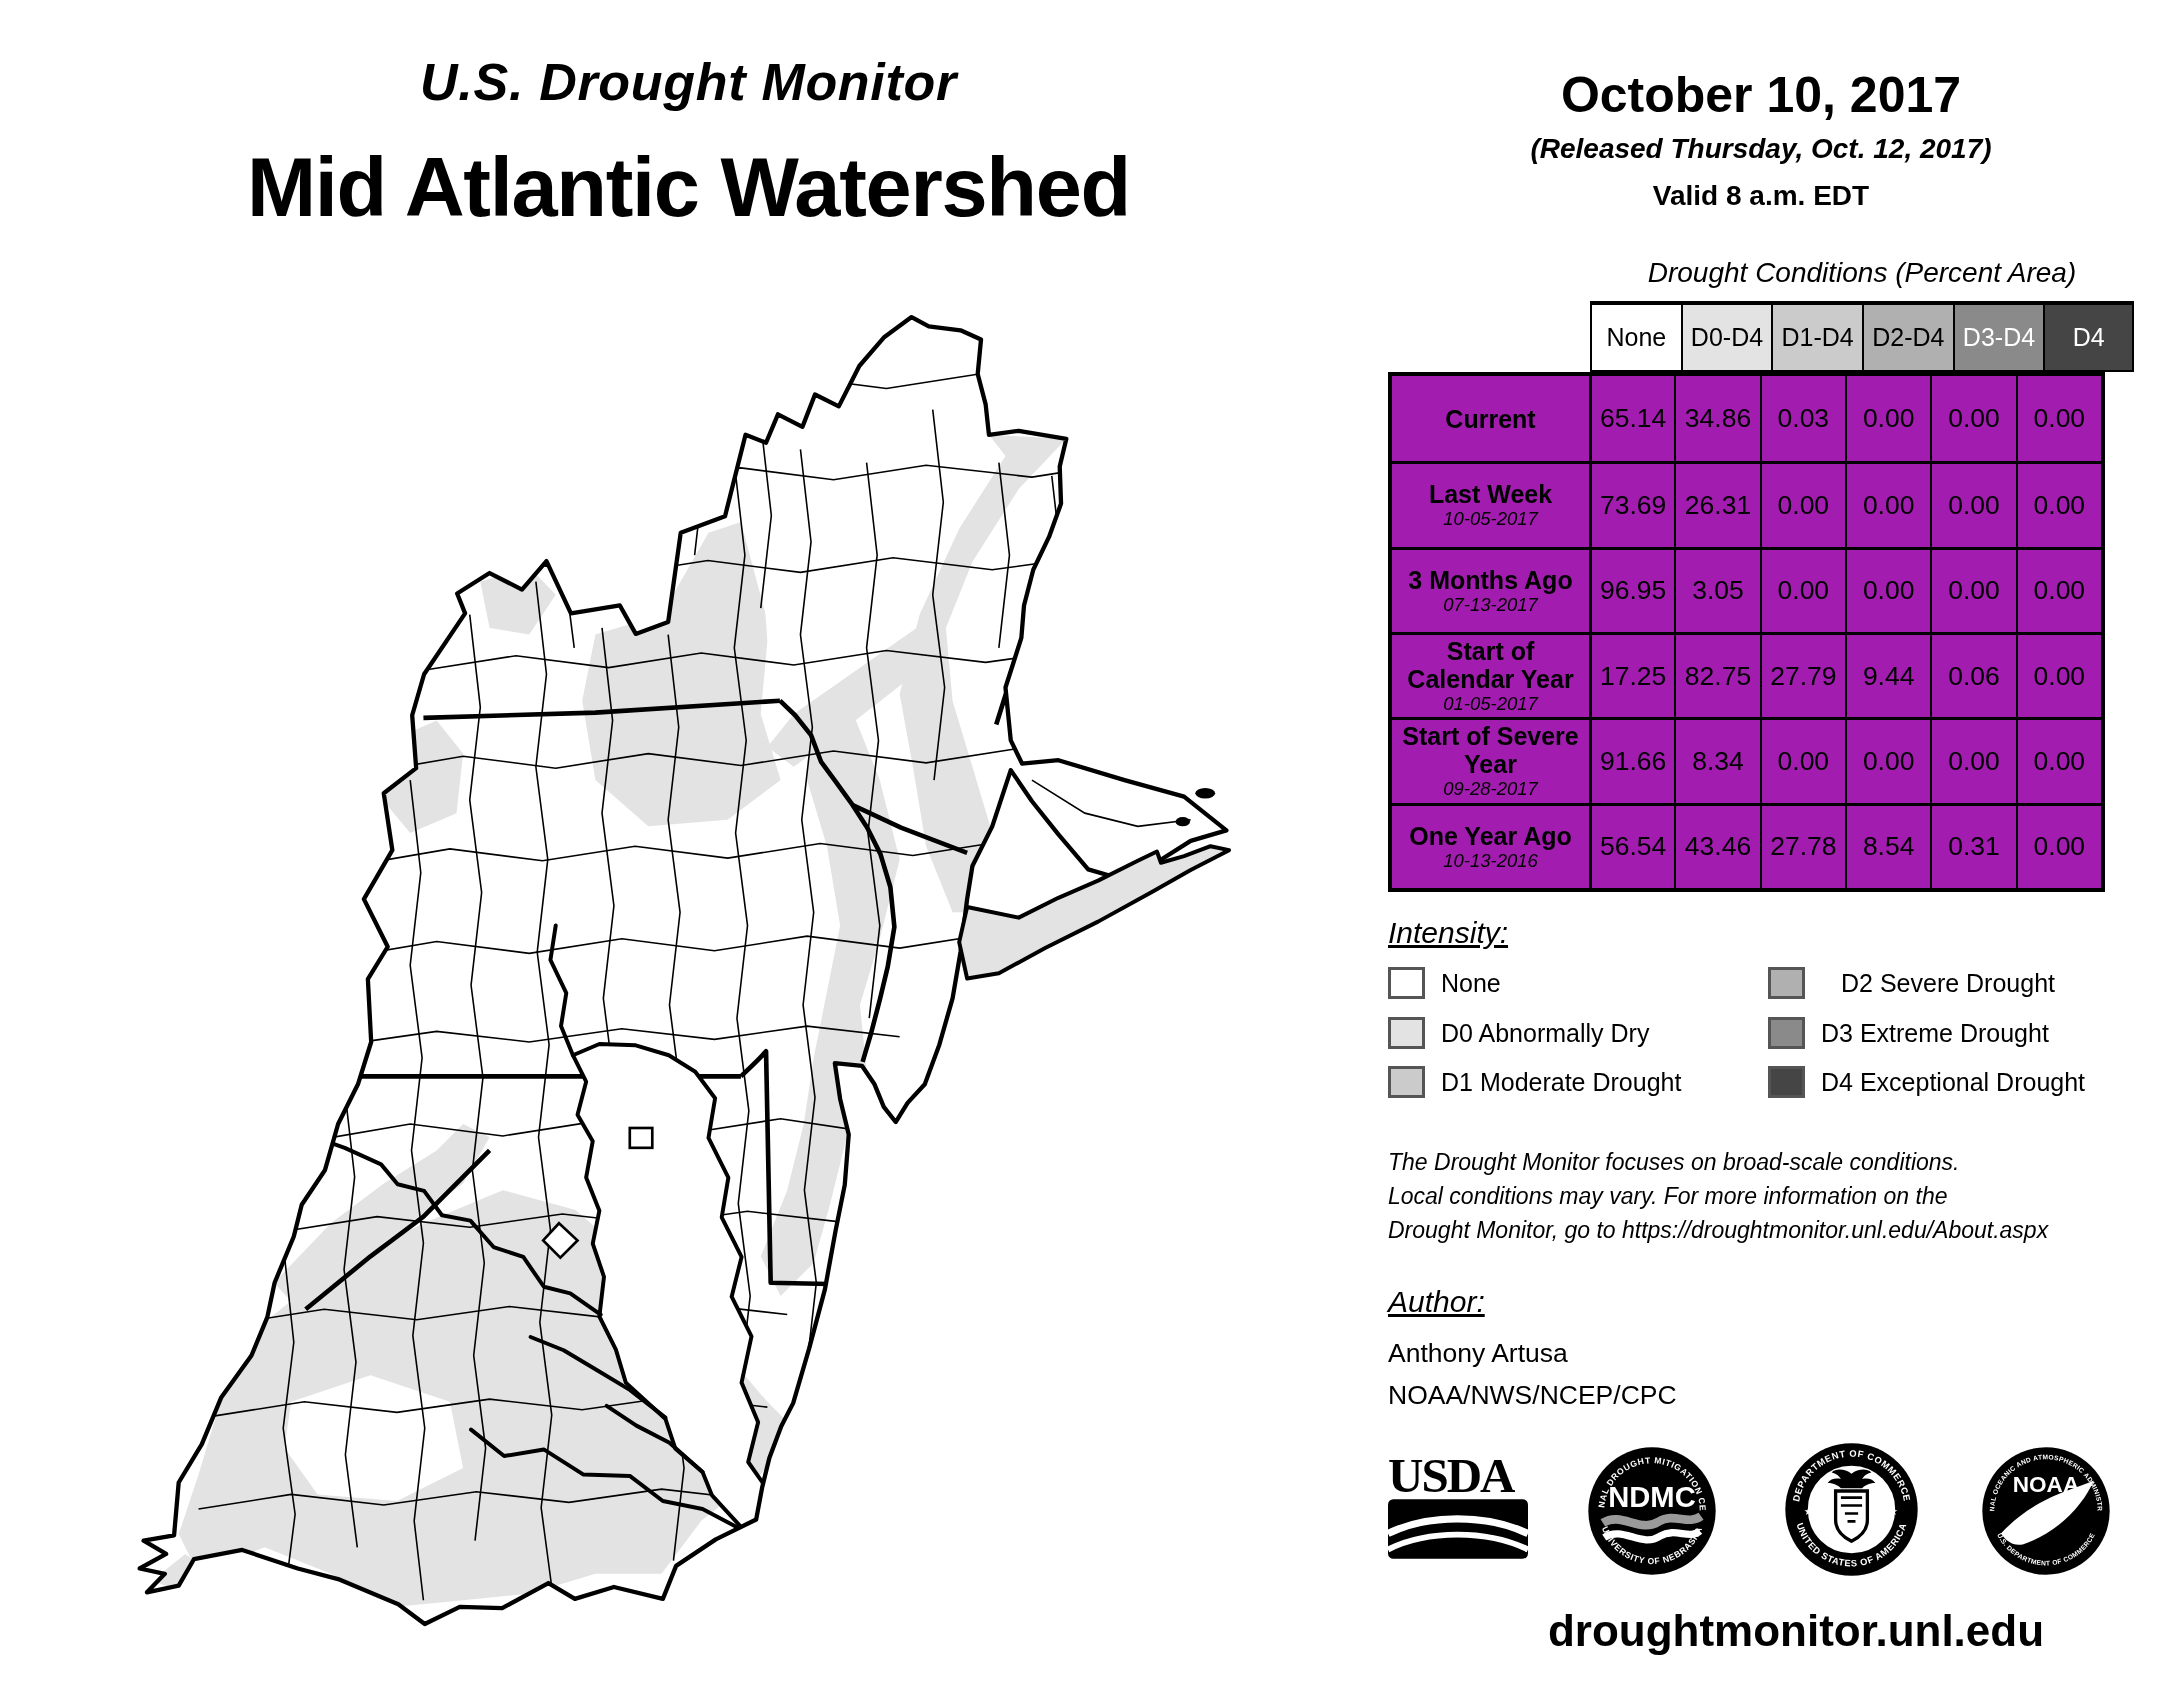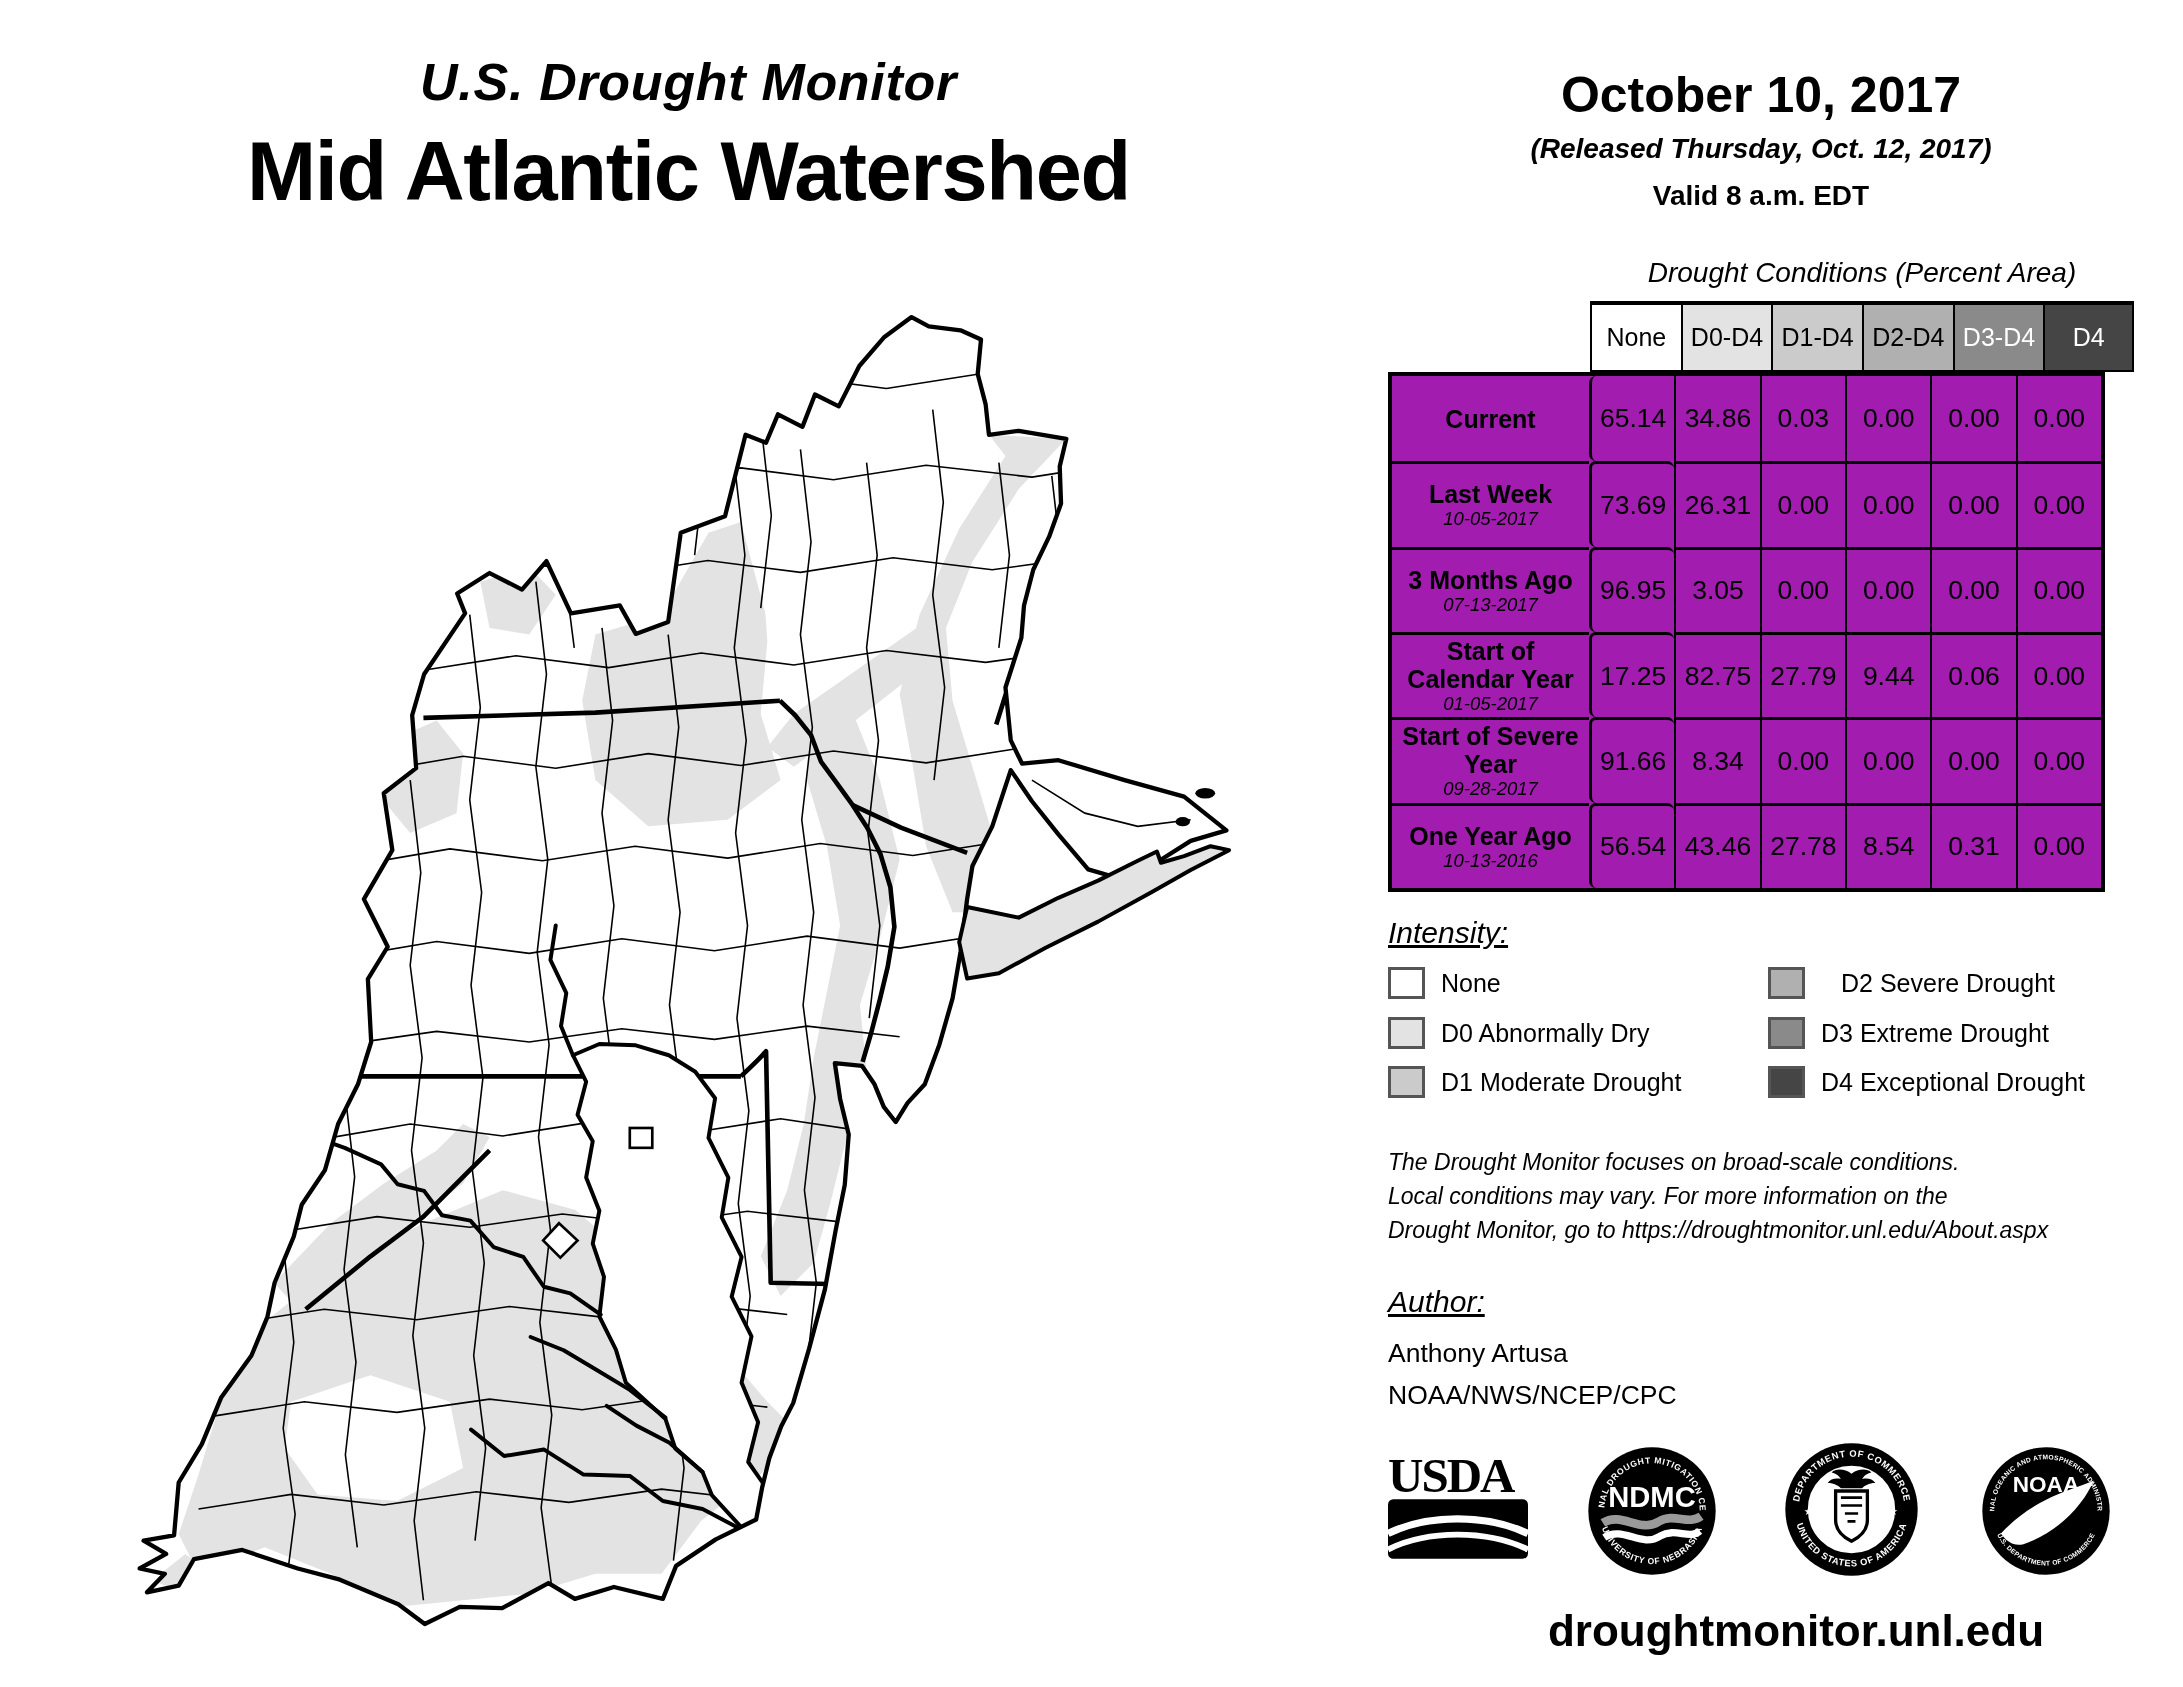--- a/index.html
+++ b/index.html
@@ -3,21 +3,21 @@
 <meta charset="utf-8">
 <style>
   html,body{margin:0;padding:0;}
   body{width:2183px;height:1687px;position:relative;background:#fff;overflow:hidden;
        font-family:"Liberation Sans", sans-serif;color:#000;}
   .abs{position:absolute;}
 
   
   .title-block{left:93px;top:52px;width:1191px;text-align:center;}
   .title-small{font-size:52px;font-weight:bold;font-style:italic;letter-spacing:0.7px;}
-  .title-large{font-size:83px;font-weight:bold;margin-top:12px;letter-spacing:-1.3px;}
+  .title-large{font-size:83px;font-weight:bold;margin-top:28px;letter-spacing:-1.3px;}
 
   .date-block{left:1389px;top:66px;width:744px;text-align:center;}
   .date-main{font-size:50px;font-weight:bold;}
   .date-released{font-size:28px;font-weight:bold;font-style:italic;margin-top:9.3px;}
   .date-valid{font-size:28px;font-weight:bold;margin-top:14.6px;}
 
   
   .tbl-title{left:1590px;top:257px;width:544px;text-align:center;
              font-size:28px;font-style:italic;}
   .thead{left:1590px;top:301px;width:544px;height:71px;display:grid;
@@ -31,21 +31,21 @@
   .hc3{background:#b0b0b0;color:#000;}
   .hc4{background:#8a8a8a;color:#fff;}
   .hc5{background:#454545;color:#fff;}
 
   .tbody{left:1388px;top:372px;width:717px;height:520px;border:4.6px solid #000;
          display:grid;grid-template-columns:197px repeat(6,1fr);
          grid-template-rows:repeat(6,1fr);box-sizing:border-box;background:#a21caf;}
   .tbody>div{display:flex;flex-direction:column;align-items:center;justify-content:center;
              border-left:2.6px solid #000;border-top:3.3px solid #000;box-sizing:border-box;}
   .tbody>div:nth-child(7n+1){border-left:none;}
-  .tbody>div:nth-child(7n+2){border-left:3.3px solid #000;border-radius:7px;}
+  .tbody>div:nth-child(7n+2){border-left:3.3px solid #000;}
   .tbody>div:nth-child(-n+7){border-top:none;}
   .rlabel{font-size:25px;font-weight:bold;line-height:28px;text-align:center;}
   .rdate{font-size:18.5px;font-style:italic;}
   .val{font-size:26.5px;}
 
   
   .intensity-head{left:1388px;top:916px;font-size:30px;font-style:italic;
                   text-decoration:underline;}
   .sw{width:37px;height:32px;border:3.3px solid #555;box-sizing:border-box;}
   .leg-row{display:flex;align-items:center;gap:16px;}

